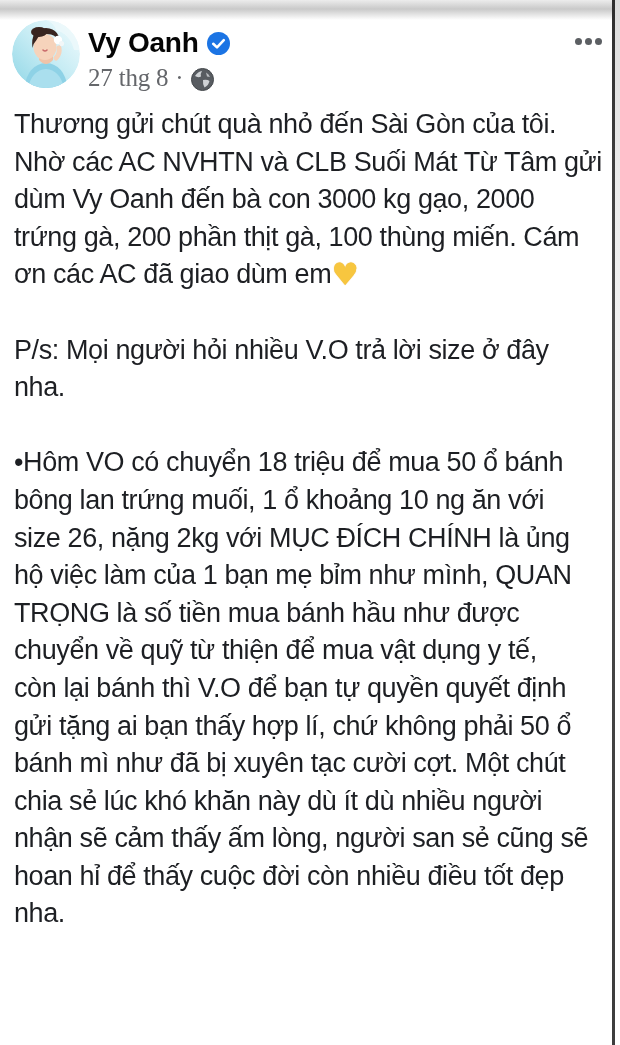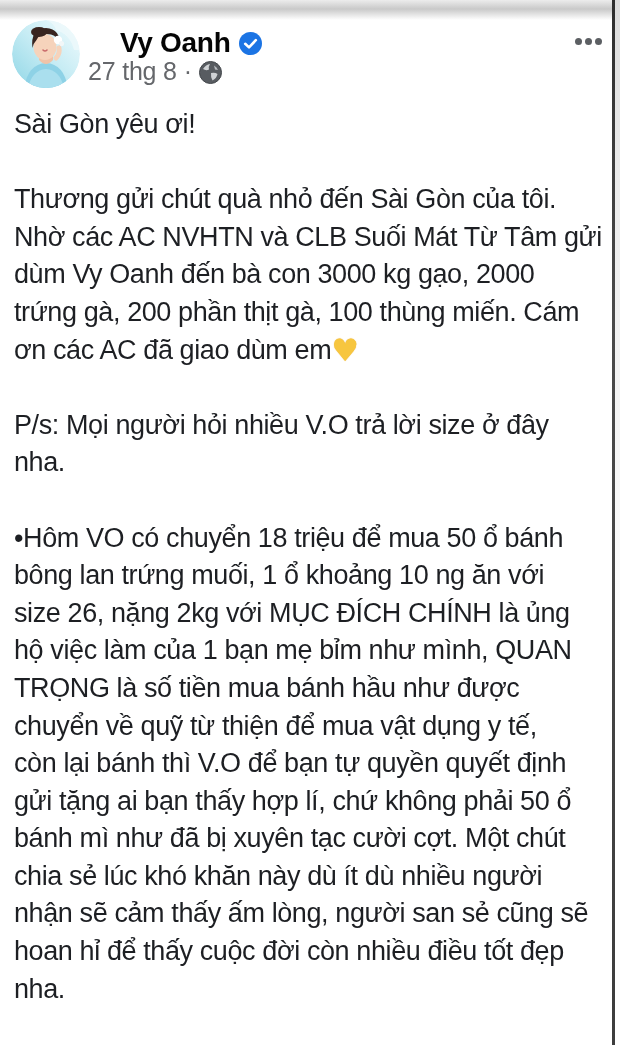--- a/index.html
+++ b/index.html
@@ -32,30 +32,30 @@
 
   .avatar {
     position: absolute; left: 12px; top: 20px;
     width: 68px; height: 68px; border-radius: 50%;
     overflow: hidden; cursor: pointer;
   }
   .avatar svg { display: block; }
 
   .header-text { position: absolute; left: 88px; top: 29px; }
 
-  .name-row { display: flex; align-items: center; height: 28px; margin-left: 32px; }
+  .name-row { display: flex; align-items: center; height: 28px; }
   .author-name {
     font-size: 28px; font-weight: 700; color: #050505;
     letter-spacing: -0.3px; line-height: 28px; cursor: pointer;
   }
   .verified-badge { margin-left: 9px; width: 23px; height: 23px; display: inline-block; }
 
   .date-row {
-    display: flex; align-items: center; 
-    font-size: 25px; color: #65676b; letter-spacing: -0.2px;
+    display: flex; align-items: center; margin-top: 7px;
+    font-size: 25px; color: #65676b; letter-spacing: -0.2px; font-family: Liberation Serif, serif;
   }
   .date-sep { margin: 0 7px; color: #65676b; }
   .globe-icon { width: 23px; height: 23px; display: inline-block; position: relative; top: 1px; }
 
   .more-button {
     position: absolute; right: 18px; top: 31px;
     width: 36px; height: 20px;
     display: flex; align-items: center; justify-content: flex-end;
     gap: 3px; cursor: pointer;
   }
@@ -140,21 +140,20 @@
   </div>
 
   <div class="more-button">
     <span class="dot"></span>
     <span class="dot"></span>
     <span class="dot"></span>
   </div>
 </div>
 
 <div class="post-body">
-    <div class="paragraph">Sài Gòn yêu ơi!</div>
     <div class="paragraph">Thương gửi chút quà nhỏ đến Sài Gòn của tôi.
 Nhờ các AC NVHTN và CLB Suối Mát Từ Tâm gửi
 dùm Vy Oanh đến bà con 3000 kg gạo, 2000
 trứng gà, 200 phần thịt gà, 100 thùng miến. Cám
 ơn các AC đã giao dùm em<span class="heart">♥</span></div>
     <div class="paragraph">P/s: Mọi người hỏi nhiều V.O trả lời size ở đây
 nha.</div>
     <div class="paragraph">•Hôm VO có chuyển 18 triệu để mua 50 ổ bánh
 bông lan trứng muối, 1 ổ khoảng 10 ng ăn với
 size 26, nặng 2kg với MỤC ĐÍCH CHÍNH là ủng

